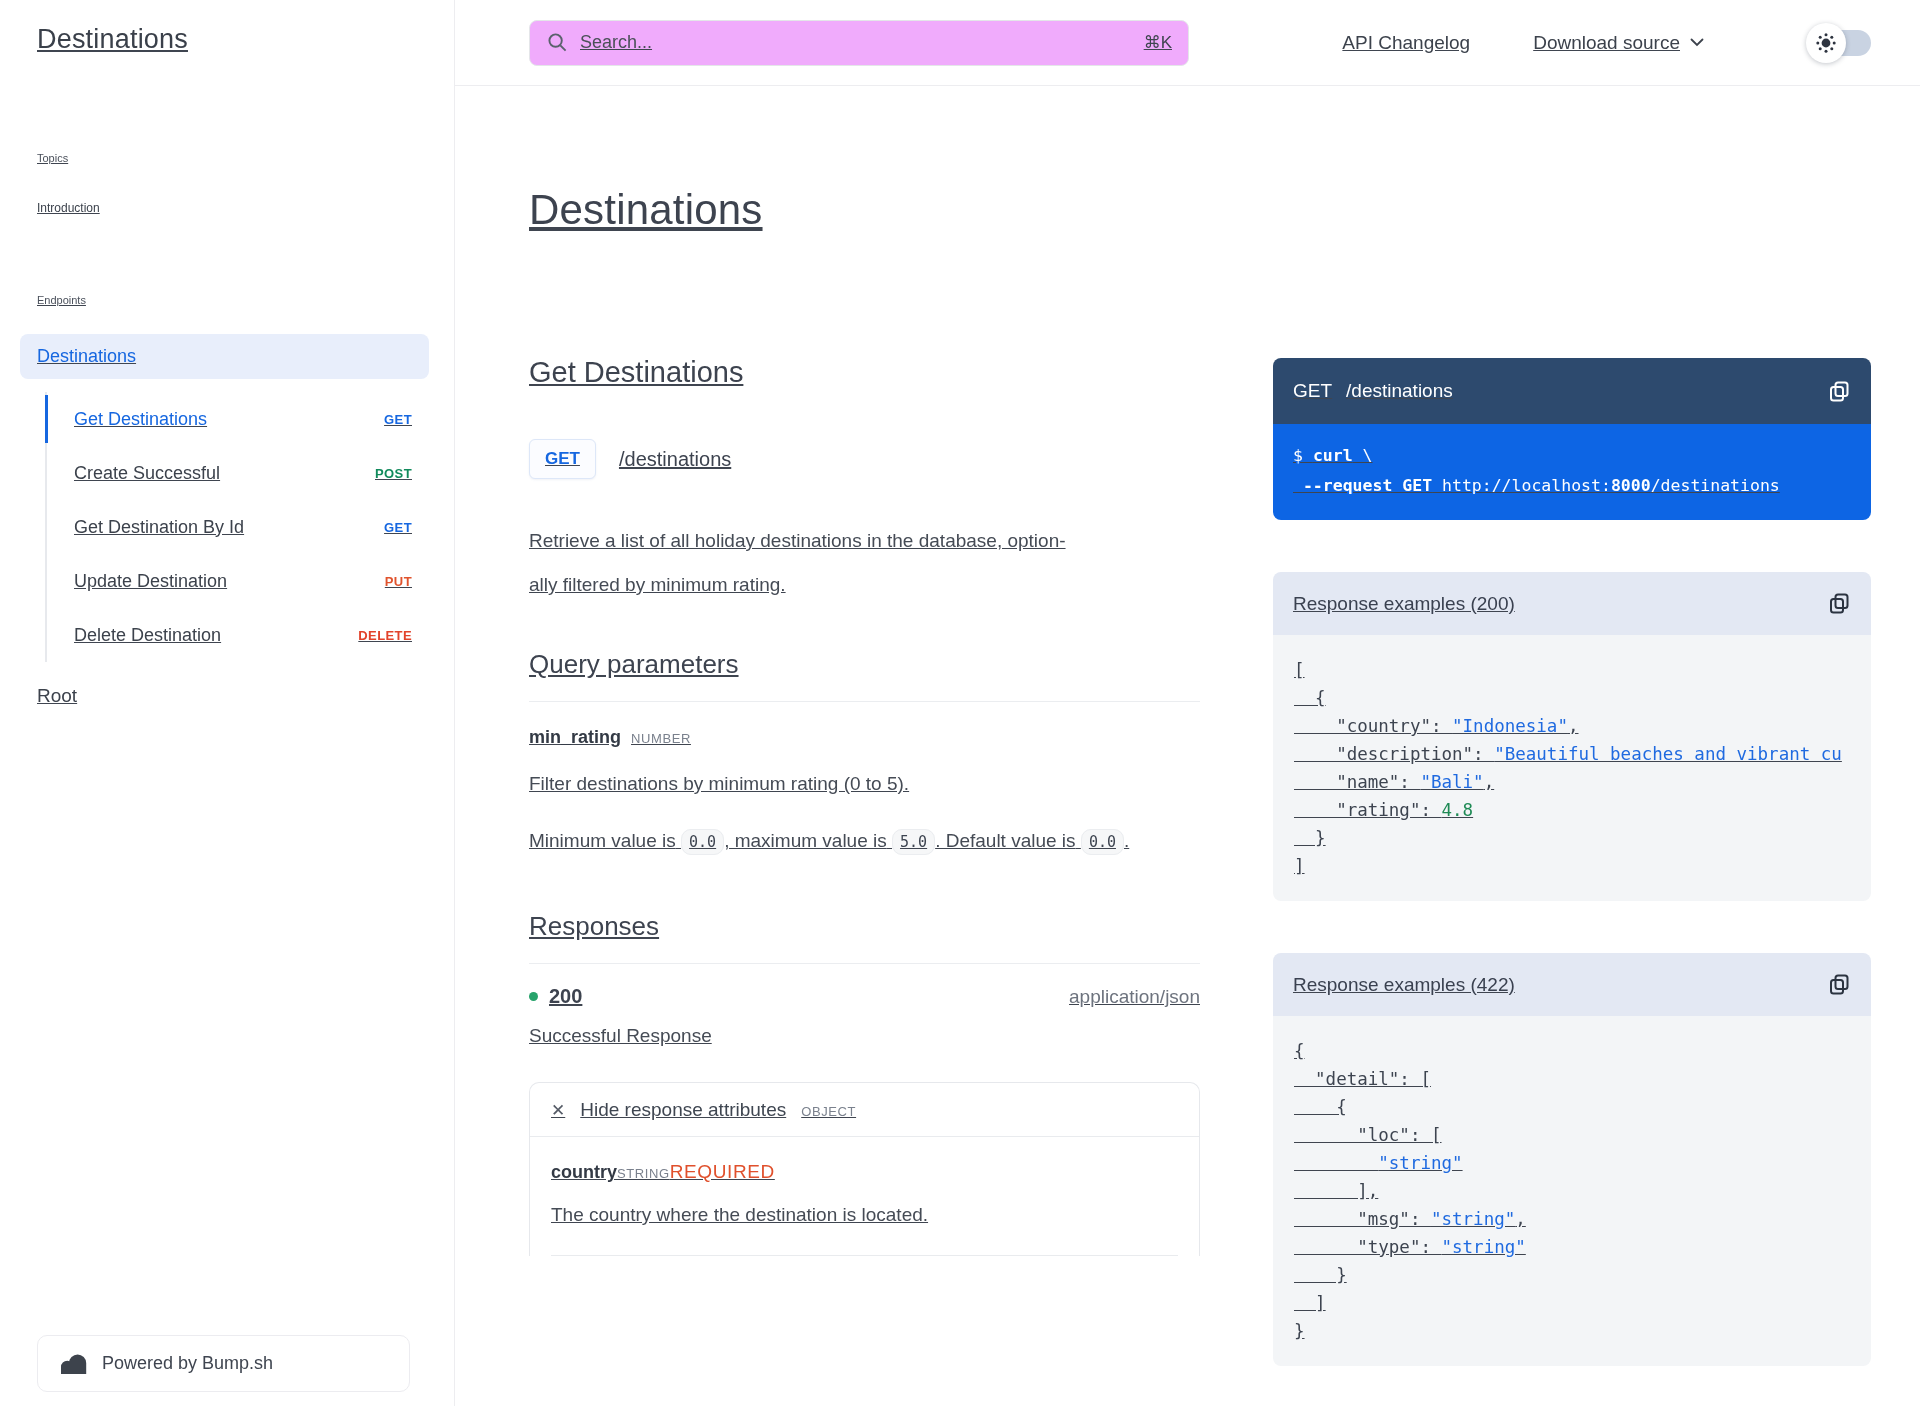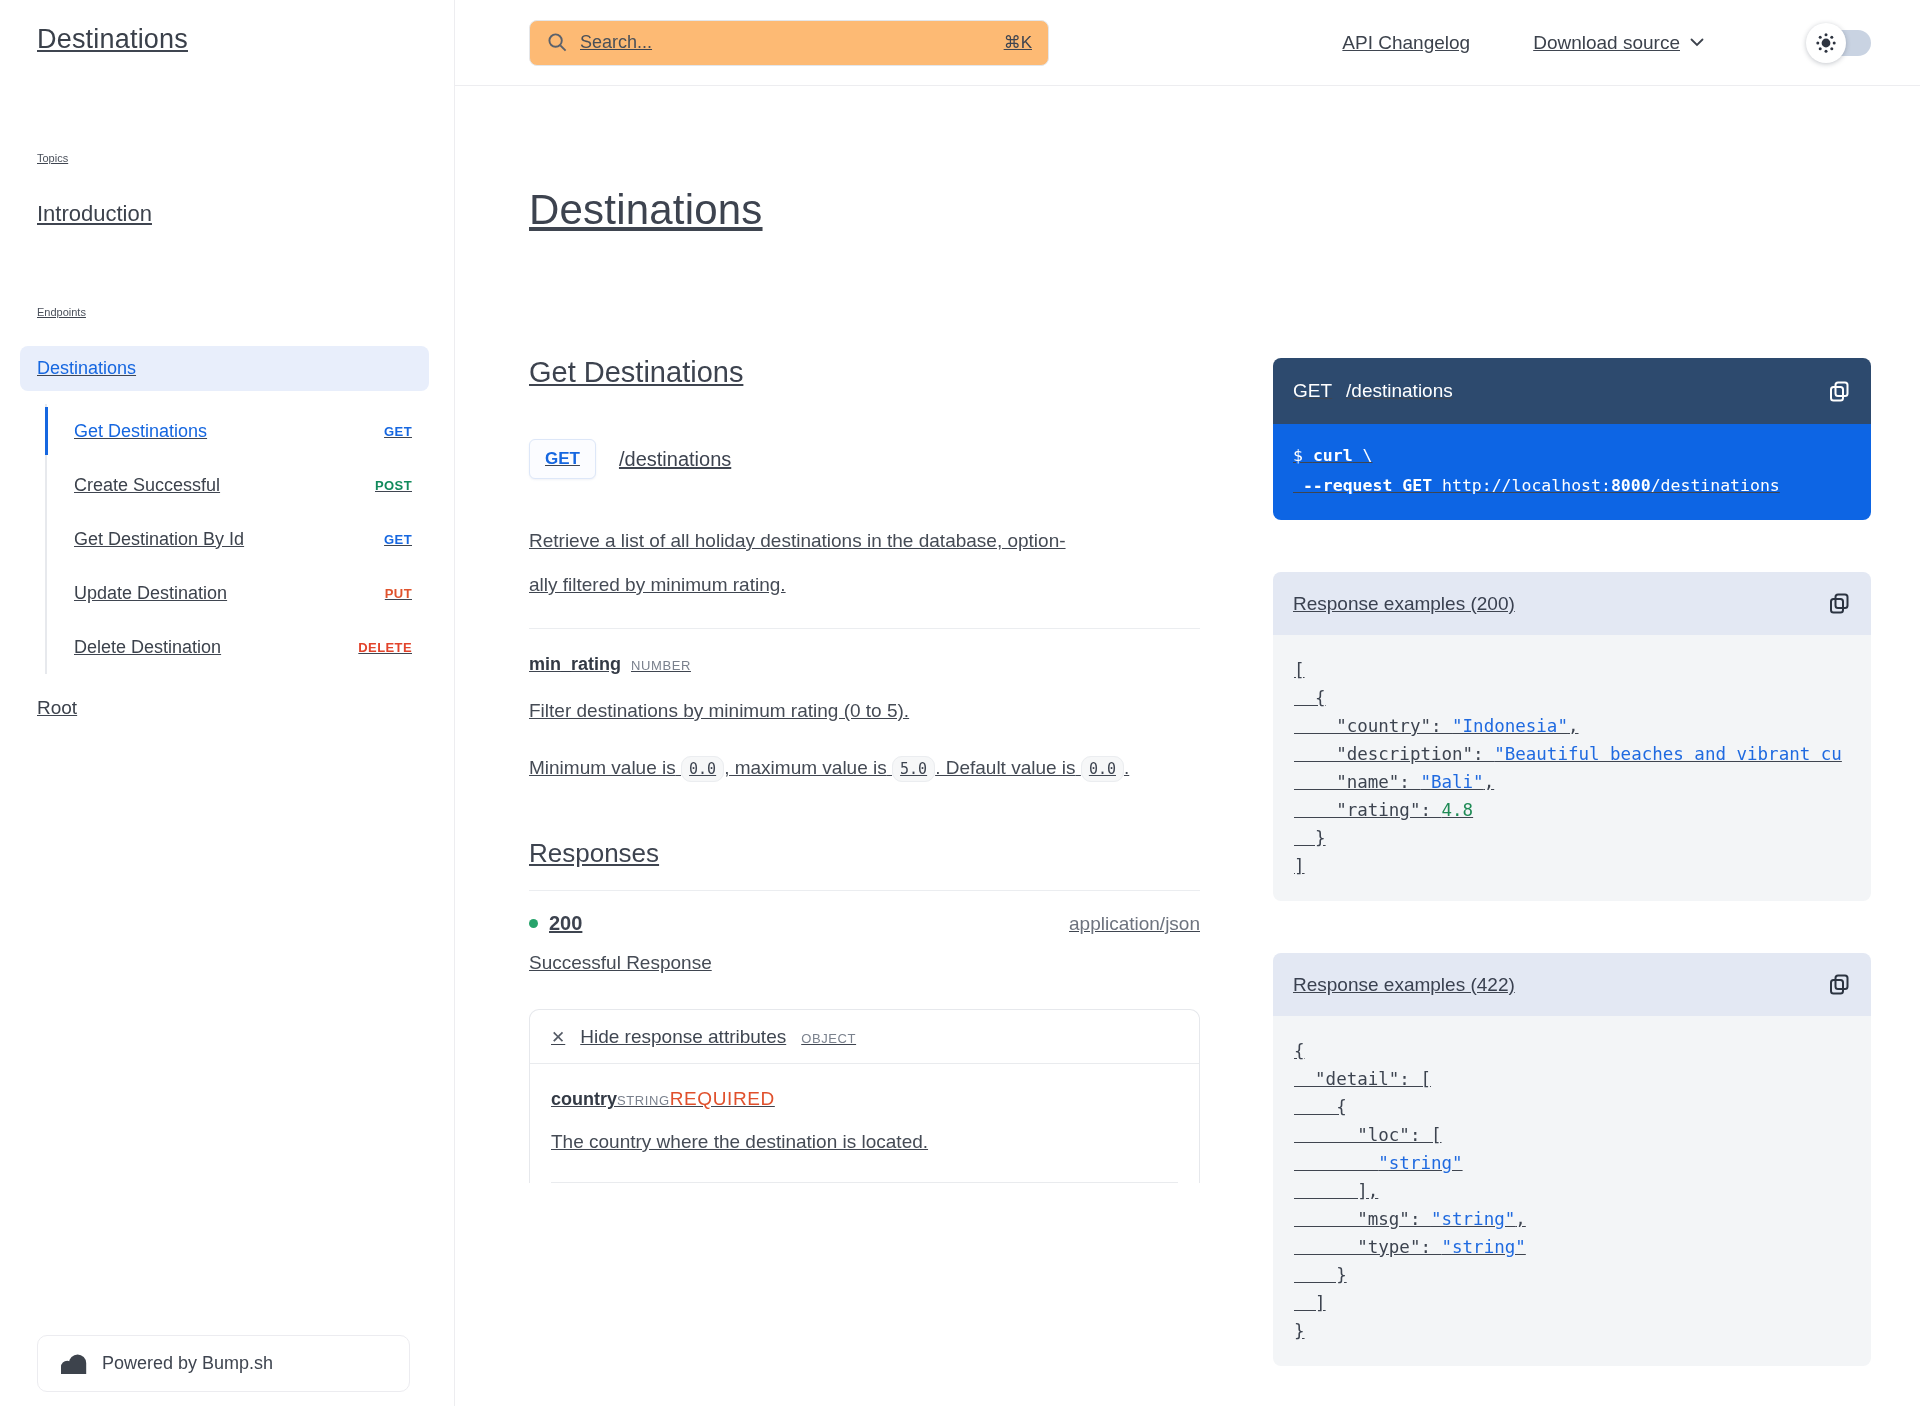--- a/index.html
+++ b/index.html
@@ -7,21 +7,21 @@
               font-family:"Liberation Sans", sans-serif; color:#3f4550; }
   .app { display:flex; width:1920px; height:1406px;text-decoration:underline; }
 
   
   .sidebar { position:relative; width:455px; flex:none; height:100%;
              border-right:1px solid #ededf0; padding:24px 26px 0 37px; background:#fff; }
   .brand { font-size:27px; color:#3a404a; letter-spacing:.2px; }
   .nav-label { font-size:11px; color:#4a505b; margin-top:0; }
   .nav-label.topics { margin-top:97px; }
   .nav-label.endpoints { margin-top:79px; }
-  .nav-item { display:block; font-size:22px; color:#3c424c; text-decoration:none; cursor:pointer; }
+  .nav-item { display:block; font-size:12px; color:#3c424c; text-decoration:none; cursor:pointer; }
   .nav-item.intro { margin-top:37px; }
   .group-item { display:flex; align-items:center; margin-top:28px; margin-left:-17px;
                 width:409px; height:45px; padding-left:17px; border-radius:8px;
                 background:#e8eefb; color:#1667e0; font-size:18px; cursor:pointer; }
   .op-list { list-style:none; margin:13px 0 0 8px; border-left:2px solid #e7e9ed; }
   .op { position:relative; display:flex; align-items:center; height:54px;
         padding:0 4px 0 27px; cursor:pointer; }
   .op .op-label { font-size:18px; color:#3c424c; }
   .op.active .op-label { color:#1667e0; }
   .op.active::before { content:""; position:absolute; left:-2px; top:3px; bottom:3px;
@@ -36,23 +36,23 @@
   .powered { position:absolute; left:37px; bottom:14px; width:373px; height:57px;
              border:1px solid #ececf0; border-radius:10px; display:flex; align-items:center;
              padding-left:22px; gap:15px; font-size:18px; color:#3f4550; cursor:pointer;
              background:#fff; }
   .bump-logo svg { display:block; }
 
   
   .main { flex:1; display:flex; flex-direction:column; }
   .topbar { height:86px; flex:none; border-bottom:1px solid #ededf0; display:flex;
             align-items:center; padding-left:74px; padding-right:49px; background:#fff; }
-  .search { width:520px; height:46px; border:1px solid #e4e6e9; border-radius:8px;
+  .search { width:660px; height:46px; border:1px solid #e4e6e9; border-radius:8px;
             display:flex; align-items:center; padding:0 16px 0 17px; gap:12px;
-            background:#fdba74; cursor:text; }
+            background:#f0abfc; cursor:text; }
   .search .placeholder { font-size:18px; color:#4a5058; }
   .search .kbd { margin-left:auto; font-size:17px; color:#3f4550; }
   .top-links { margin-left:auto; display:flex; align-items:center; }
   .toplink { font-size:19px; color:#3c424c; text-decoration:none; cursor:pointer; }
   .download { display:flex; align-items:center; gap:10px; margin-left:63px; cursor:pointer;
               font-size:19px; color:#3c424c; }
   .theme-toggle { position:relative; width:62px; height:26px; margin-left:105px;
                   border-radius:13px; background:#c9d3e2; cursor:pointer; }
   .theme-toggle .knob { position:absolute; left:-3px; top:-7px; width:40px; height:40px;
                         border-radius:50%; background:#fff; display:flex; align-items:center;
@@ -222,20 +222,21 @@
         <div class="endpoint-row">
           <span class="method-chip">GET</span>
           <span class="endpoint-path">/destinations</span>
         </div>
 
         <p class="para desc">
           <span>Retrieve a list of all holiday destinations in the database, option-</span><br>
           <span>ally filtered by minimum rating.</span>
         </p>
 
+        <h3 class="h3-qp">Query parameters</h3>
         <hr class="rule">
 
         <div class="param-head">
           <span class="param-name">min_rating</span>
           <span class="small-type">NUMBER</span>
         </div>
         <p class="para filter-desc">Filter destinations by minimum rating (0 to 5).</p>
         <p class="para constraints">
           <span>Minimum value is</span>
           <code class="chip">0.0</code><span>, maximum value is</span>

